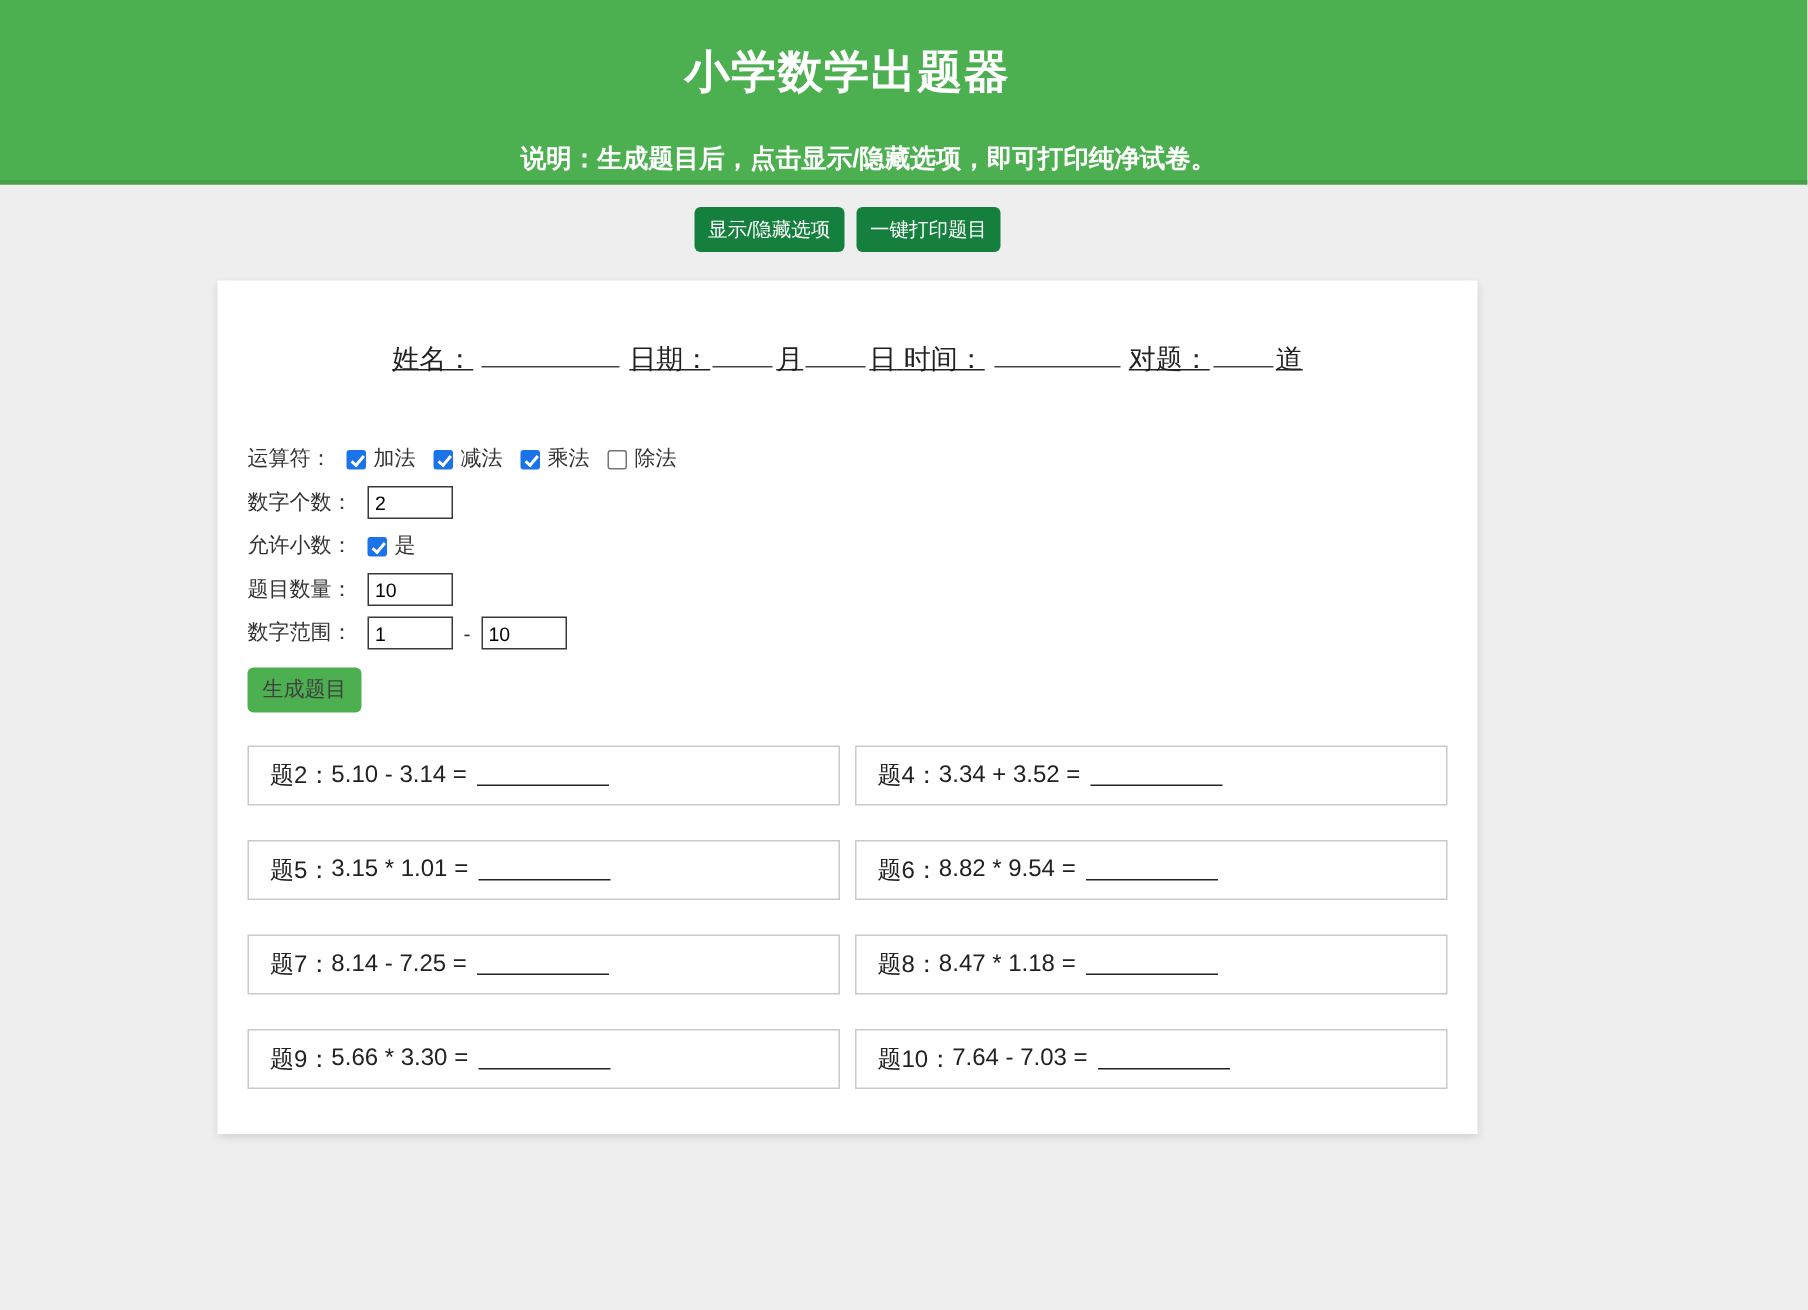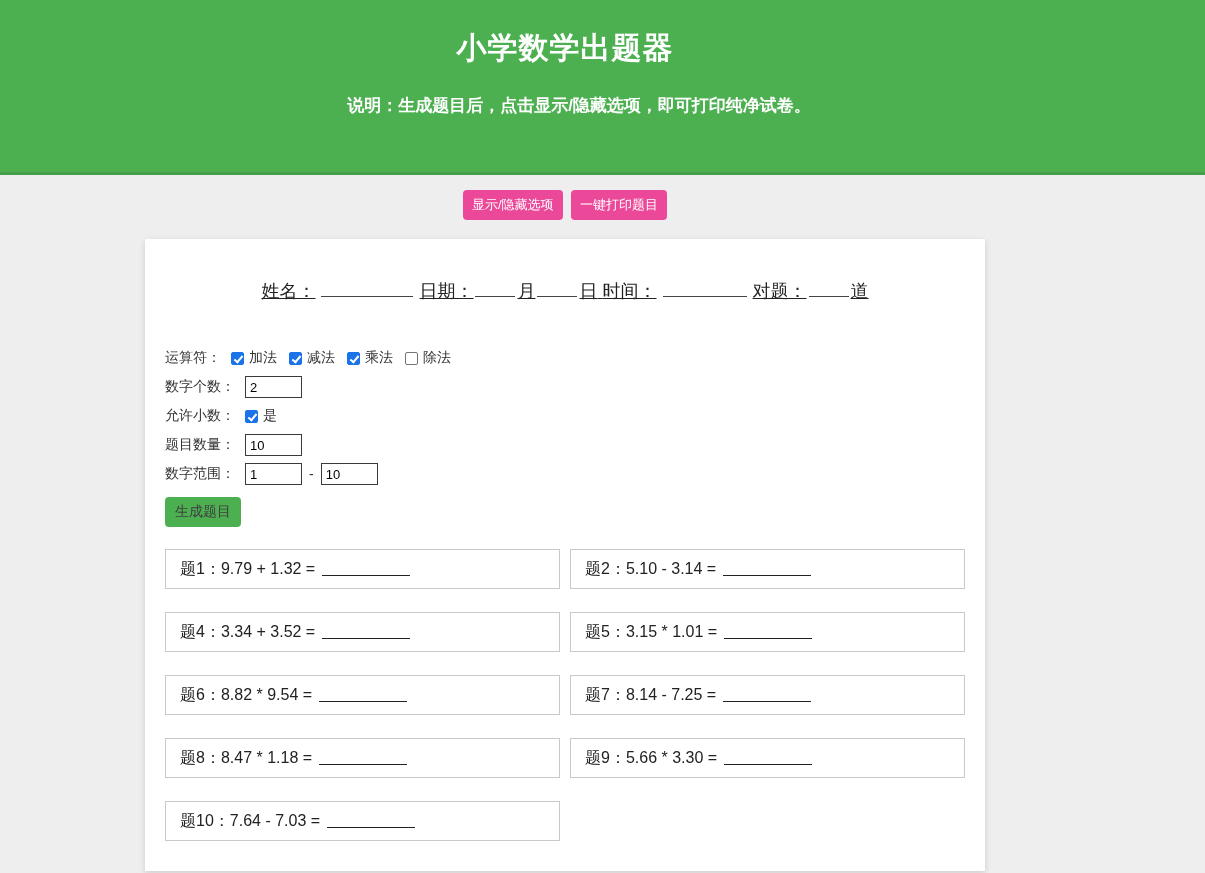--- a/index.html
+++ b/index.html
@@ -8,21 +8,21 @@
     background: #eeeeee;
     font-family: "Liberation Sans", "DejaVu Sans", sans-serif;
     color: #333;
     overflow: hidden;
   }
   .page { width: 1130px; }
 
   
   .banner {
     width: 1205px;
-    height: 175px;
+    height: 123px;
     background: #4caf50;
     border-bottom: 3px solid #46a04a;
   }
   .banner-inner { width: 1130px; text-align: center; }
   .app-title {
     padding-top: 28px;
     font-size: 30px;
     font-weight: bold;
     color: #ffffff;
     letter-spacing: 1px;
@@ -32,21 +32,21 @@
     font-size: 17px;
     font-weight: bold;
     color: #ffffff;
     margin-left: 28px;
   }
 
   
   .toolbar { margin-top: 15px; text-align: center; }
   .btn {
     display: inline-block;
-    background: #ec4899;
+    background: #15803d;
     color: #fff;
     border: none;
     border-radius: 4px;
     font-size: 13px;
     font-family: inherit;
     padding: 6px 9px;
     margin: 0 2px;
     cursor: pointer;
   }
 
@@ -224,25 +224,20 @@
         <input class="text-input" type="text" value="1" style="">
         <span class="range-sep">-</span>
         <input class="text-input" type="text" value="10" style="">
       </div>
 
 
       <button class="generate-btn">生成题目</button>
     </div>
 
     <div class="problems">
-  <div class="problem-item">
-    <span>题1：</span>
-    <span>9.79 + 1.32 =</span>
-    <span class="answer-blank"></span>
-  </div>
 
   <div class="problem-item">
     <span>题2：</span>
     <span>5.10 - 3.14 =</span>
     <span class="answer-blank"></span>
   </div>
 
 
   <div class="problem-item">
     <span>题4：</span>

